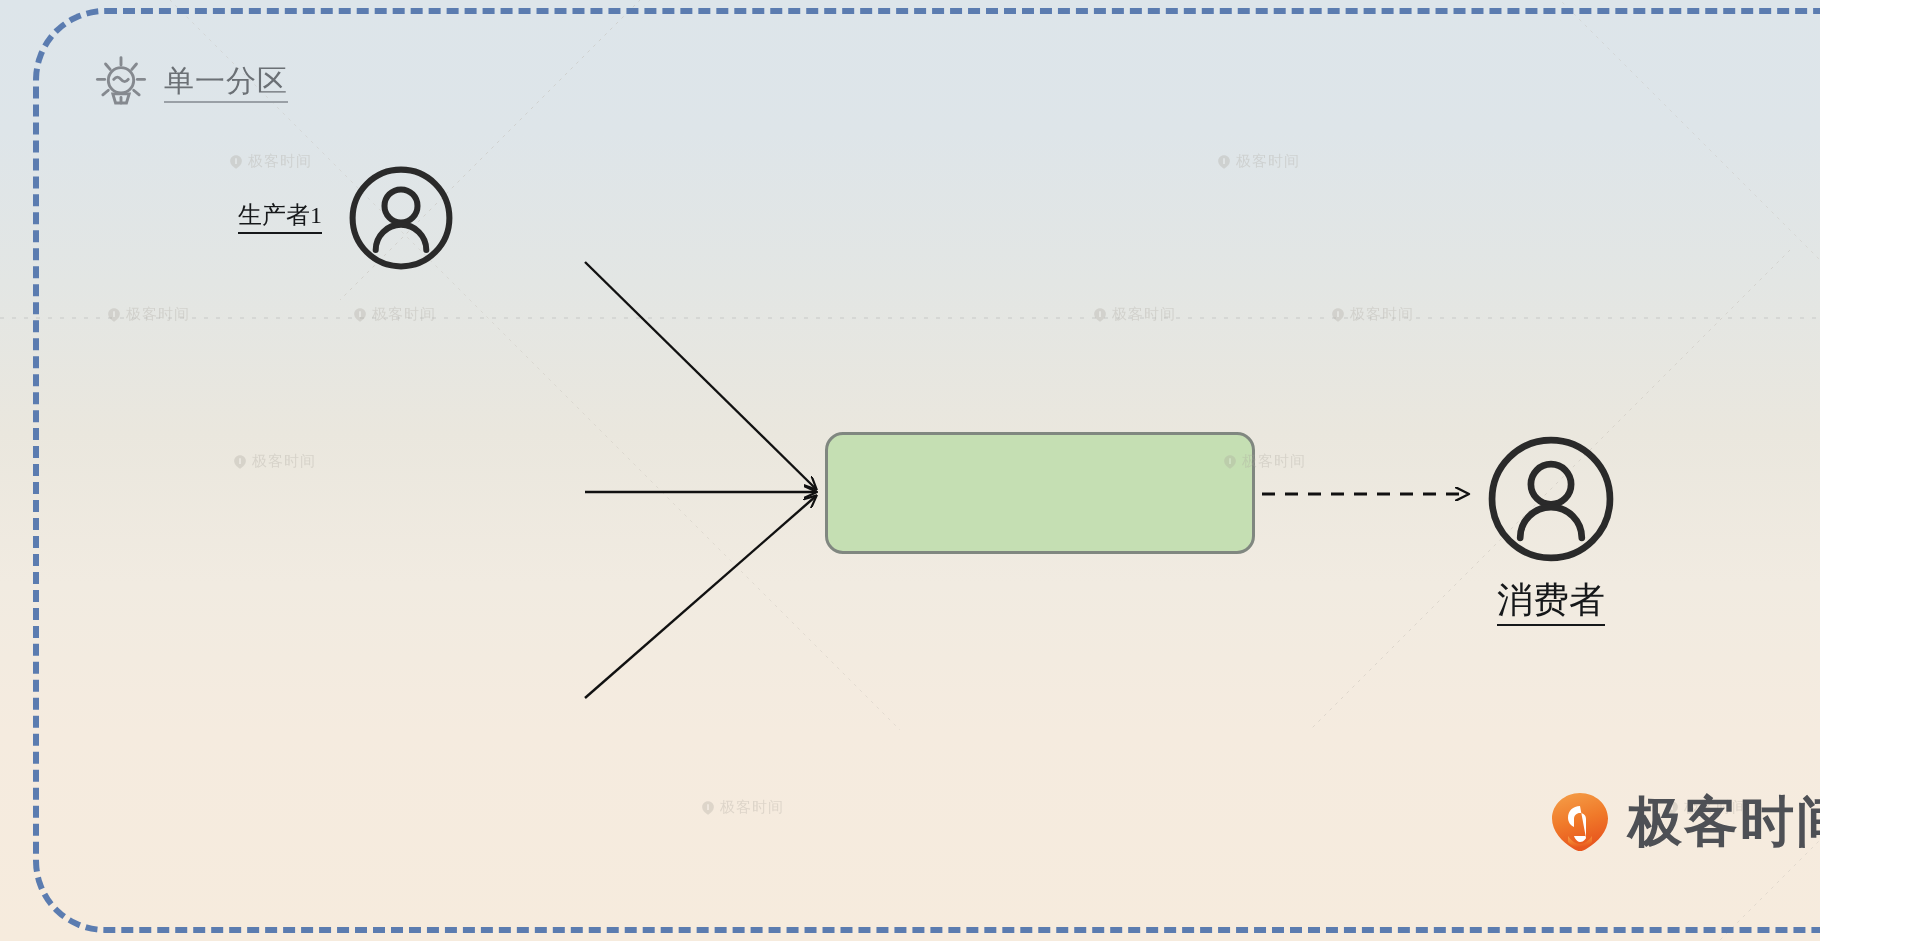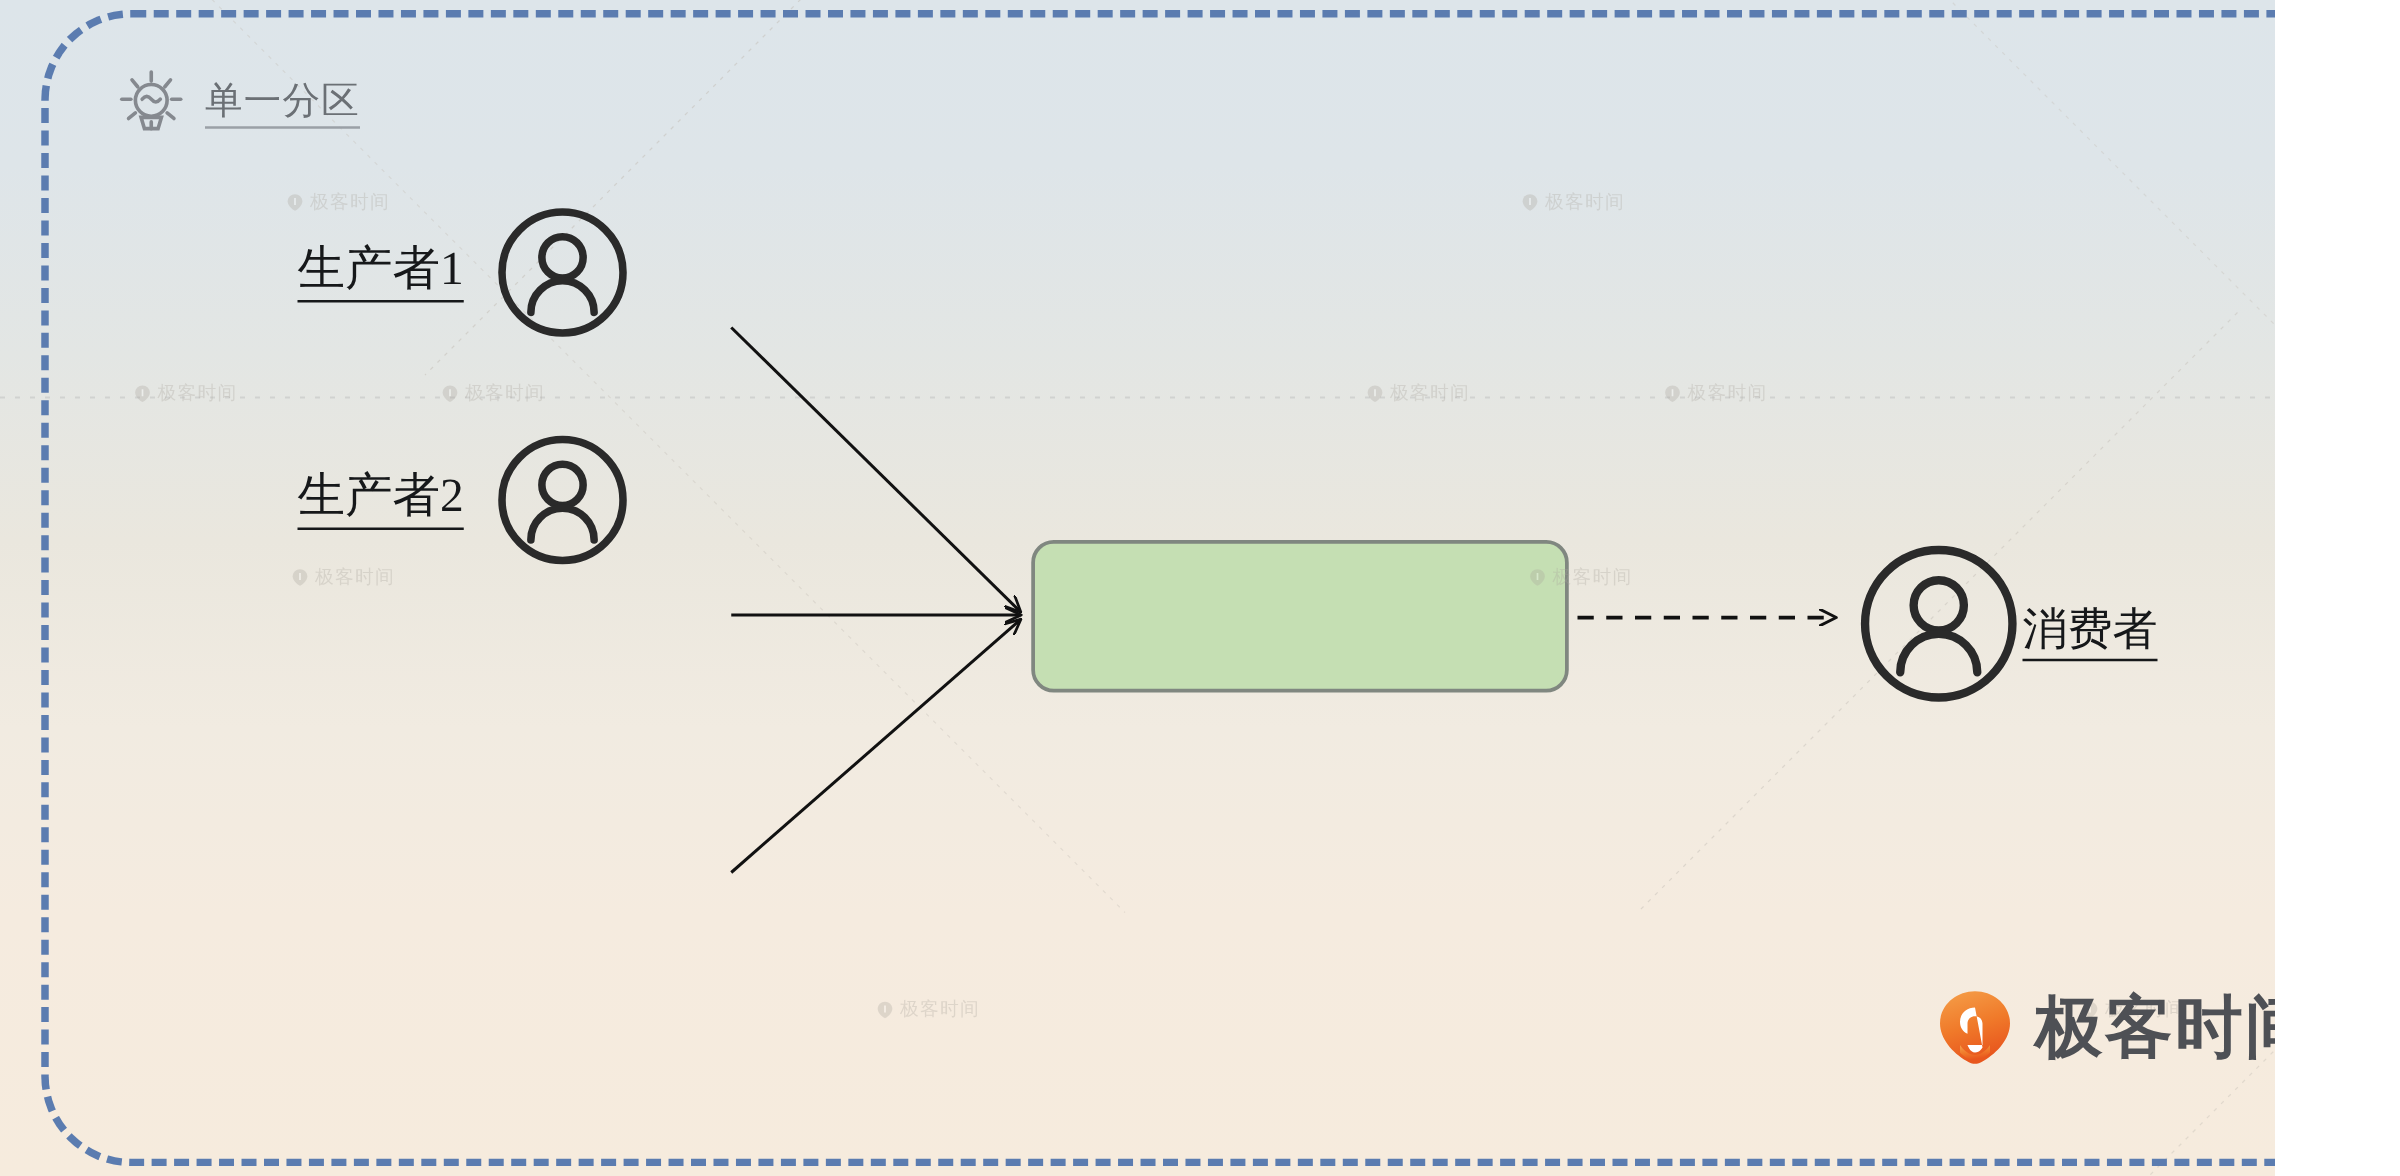--- a/index.html
+++ b/index.html
@@ -62,41 +62,41 @@
     white-space: nowrap;
   }
 
   
   .node {
     position: absolute;
     display: flex;
     align-items: center;
   }
   .node .label {
-    font-size: 38px;
+    font-size: 24px;
     color: #16181a;
     border-bottom: 2.5px solid #16181a;
     padding-bottom: 3px;
     white-space: nowrap;
     line-height: 1.15;
   }
   .person-icon { display: block; }
 
   
   #producer-1 { left: 238px; top: 163px; }
   #producer-2 { left: 238px; top: 345px; }
   #producer-3 { left: 238px; top: 508px; }
   .node .gap { width: 24px; }
 
   
   #consumer {
     position: absolute;
     left: 1484px;
     top: 432px;
-    flex-direction: row;
+    flex-direction: column;
     align-items: center;
   }
   #consumer .label { margin-top: 14px; font-size: 36px; }
 
   
   #partition-box {
     position: absolute;
     left: 825px;
     top: 432px;
     width: 430px;
@@ -188,29 +188,20 @@
   <div class="node" id="producer-1">
     <div class="label">生产者1</div>
     <div class="gap"></div>
     <svg class="person-icon" width="110" height="110" viewBox="0 0 100 100">
       <circle cx="50" cy="50" r="44" fill="none" stroke="#2a2a2a" stroke-width="5.5"></circle>
       <circle cx="50" cy="39" r="15" fill="none" stroke="#2a2a2a" stroke-width="5.5"></circle>
       <path d="M27 79 a23 23 0 0 1 46 0" fill="none" stroke="#2a2a2a" stroke-width="5.5" stroke-linecap="round"></path>
     </svg>
   </div>
 
-  <div class="node" id="producer-2">
-    <div class="label">生产者2</div>
-    <div class="gap"></div>
-    <svg class="person-icon" width="110" height="110" viewBox="0 0 100 100">
-      <circle cx="50" cy="50" r="44" fill="none" stroke="#2a2a2a" stroke-width="5.5"></circle>
-      <circle cx="50" cy="39" r="15" fill="none" stroke="#2a2a2a" stroke-width="5.5"></circle>
-      <path d="M27 79 a23 23 0 0 1 46 0" fill="none" stroke="#2a2a2a" stroke-width="5.5" stroke-linecap="round"></path>
-    </svg>
-  </div>
 
 
   <div id="partition-box"></div>
 
   <div class="node" id="consumer">
     <svg class="person-icon" width="134" height="134" viewBox="0 0 100 100">
       <circle cx="50" cy="50" r="44" fill="none" stroke="#2a2a2a" stroke-width="5"></circle>
       <circle cx="50" cy="39" r="15" fill="none" stroke="#2a2a2a" stroke-width="5"></circle>
       <path d="M27 79 a23 23 0 0 1 46 0" fill="none" stroke="#2a2a2a" stroke-width="5" stroke-linecap="round"></path>
     </svg>

